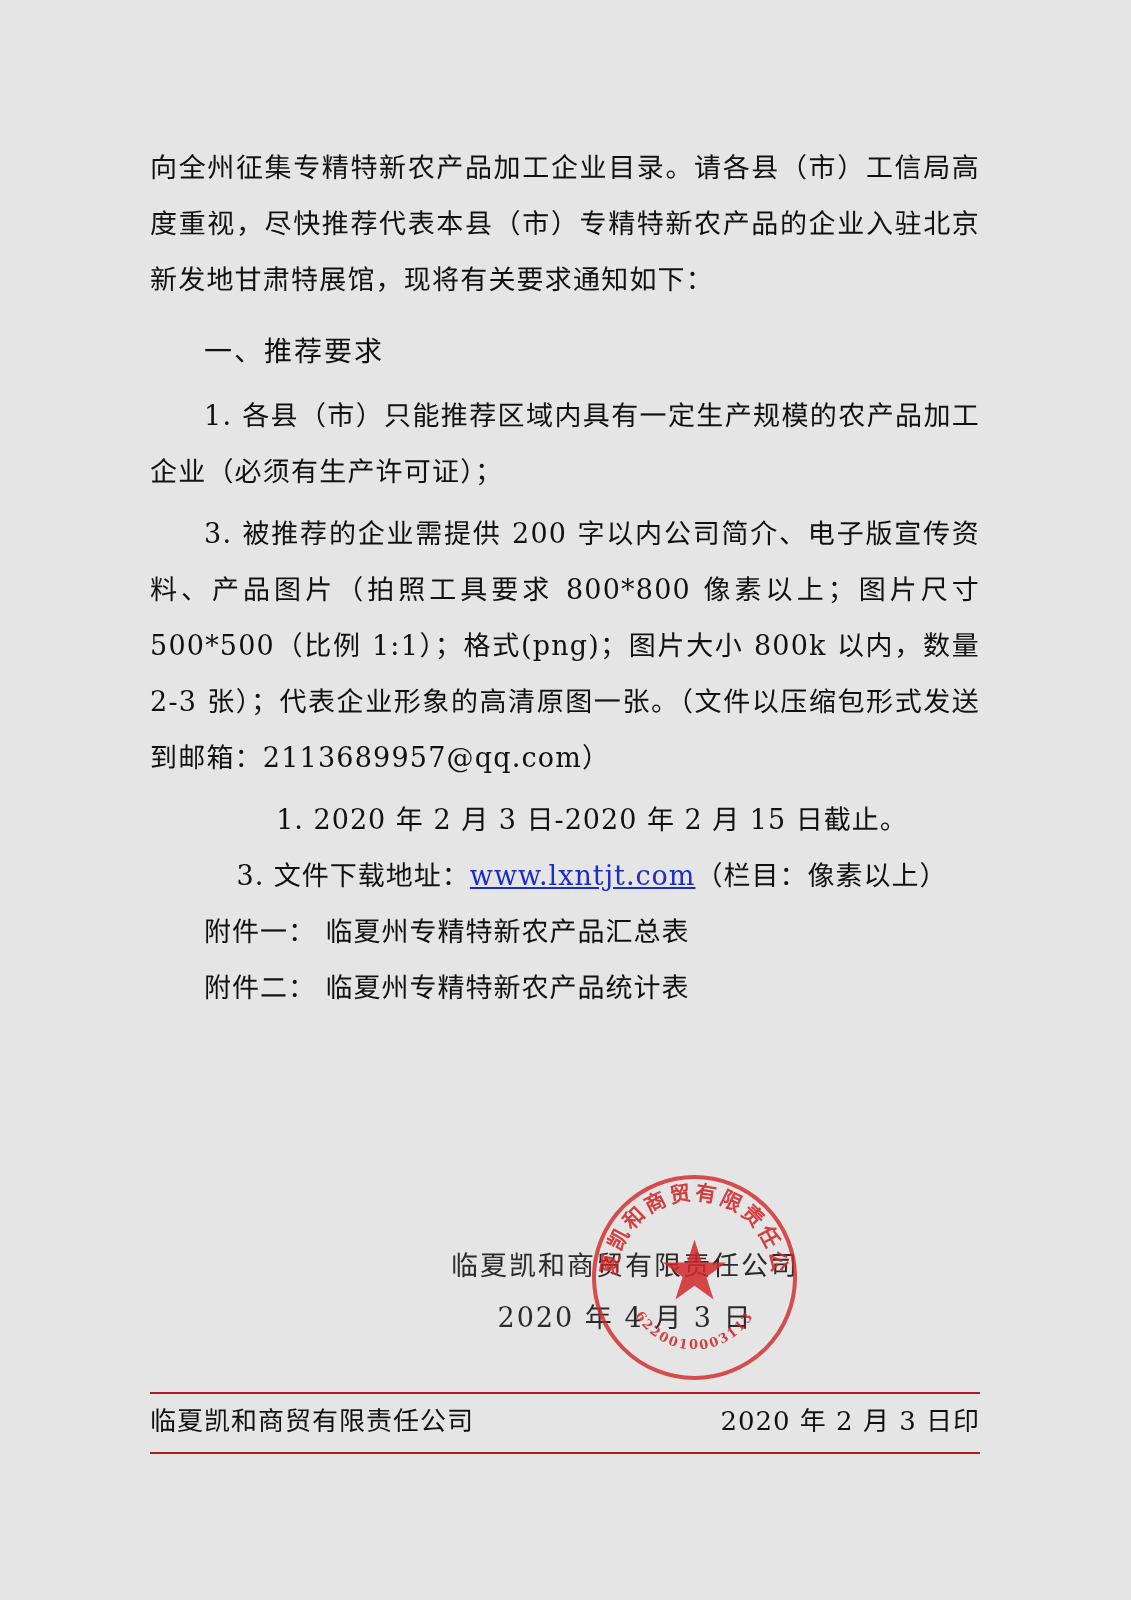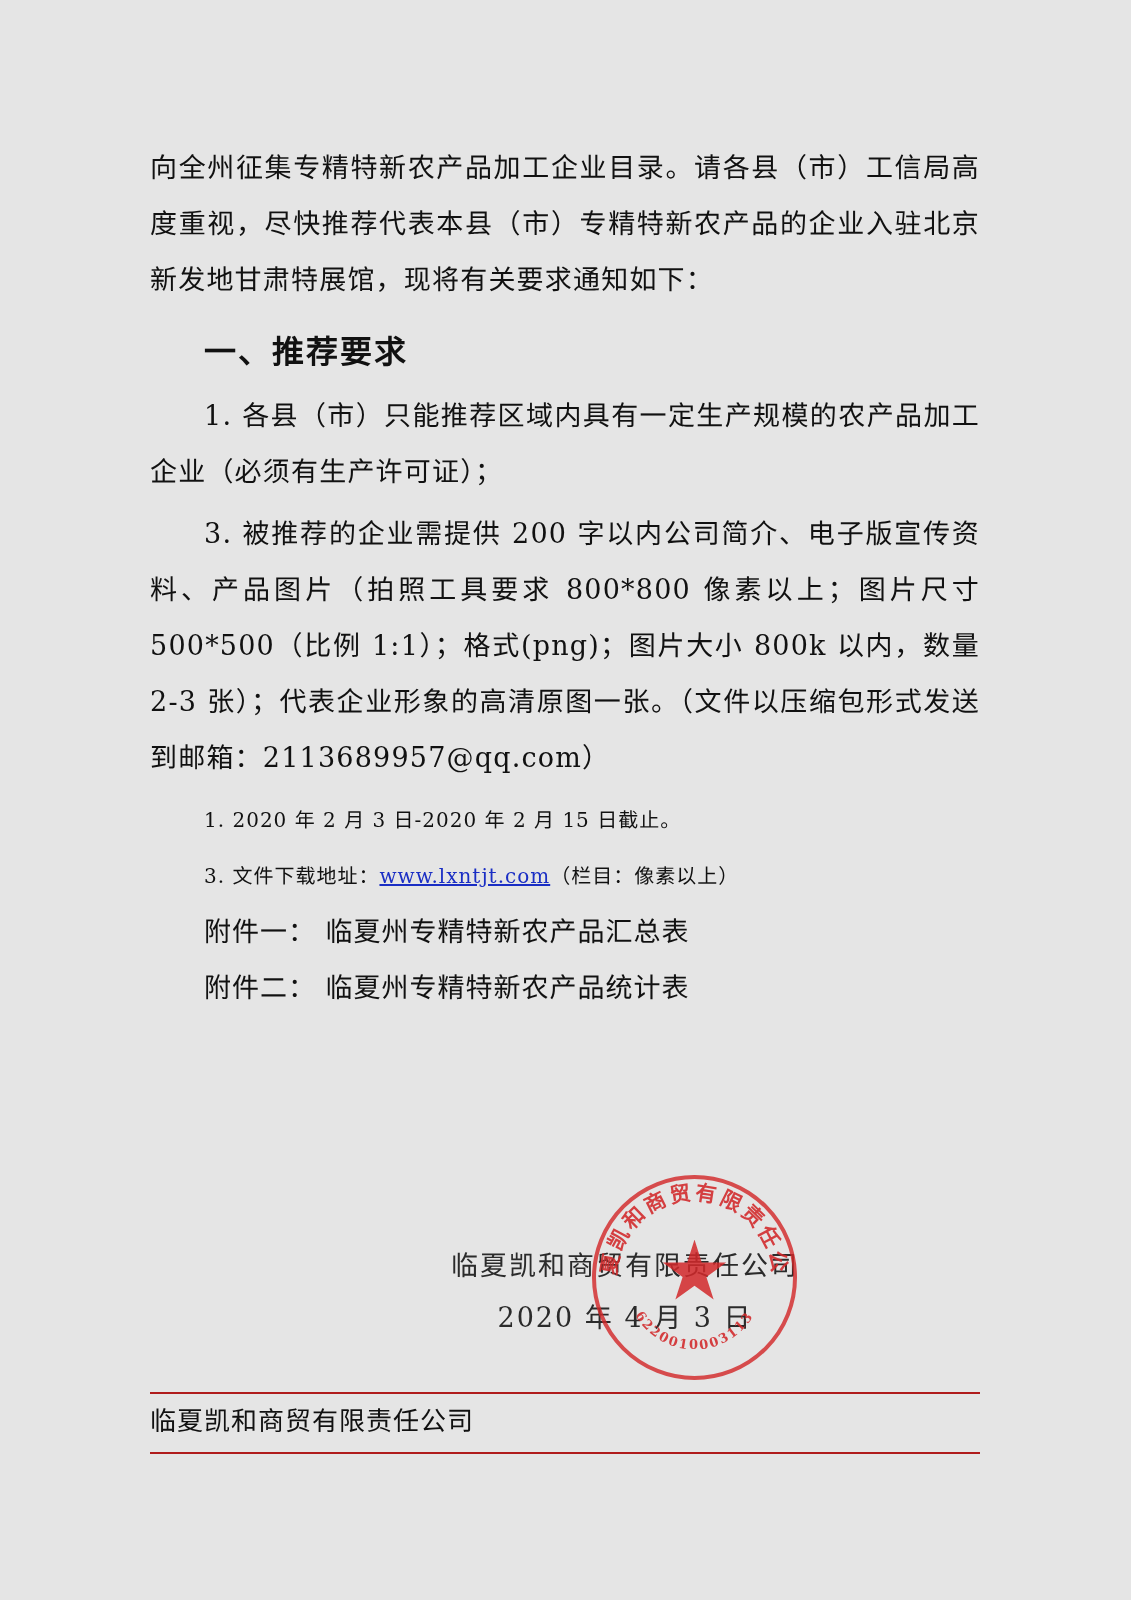--- a/index.html
+++ b/index.html
@@ -28,33 +28,34 @@
     line-height: 56px;
     letter-spacing: 1.2px;
     text-align: justify;
     margin: 0 0 6px 0;
     white-space: pre-wrap;
   }
   .para.indent {
     text-indent: 54px;
   }
   .heading {
-    font-size: 32px;
+    font-size: 28px;
     line-height: 60px;
     letter-spacing: 2px;
-    font-weight: bold;
+    font-weight: normal;
     margin: 14px 0 6px 0;
     text-indent: 54px;
   }
   .list-line {
-    font-size: 20px;
+    font-size: 27px;
     line-height: 56px;
     letter-spacing: 1px;
     margin: 0;
     text-indent: 54px;
+    text-align: center;
   }
   .attach-line {
     font-size: 27px;
     line-height: 56px;
     letter-spacing: 1px;
     margin: 0;
     text-indent: 54px;
   }
   .link {
     color: #1a2ec4;
@@ -185,17 +186,18 @@
       <text font-size="13" letter-spacing="2">
         <textPath href="#arcBottom" startOffset="50%" text-anchor="middle">6220010003113</textPath>
       </text>
     </svg>
   </div>
 
   <div class="footer-rule"></div>
 
   <div class="footer">
     <span>临夏凯和商贸有限责任公司</span>
+    <span>2020 年 2 月 3 日印</span>
   </div>
 
   <div class="footer-rule2"></div>
 
 </div>
 
 </body></html>

